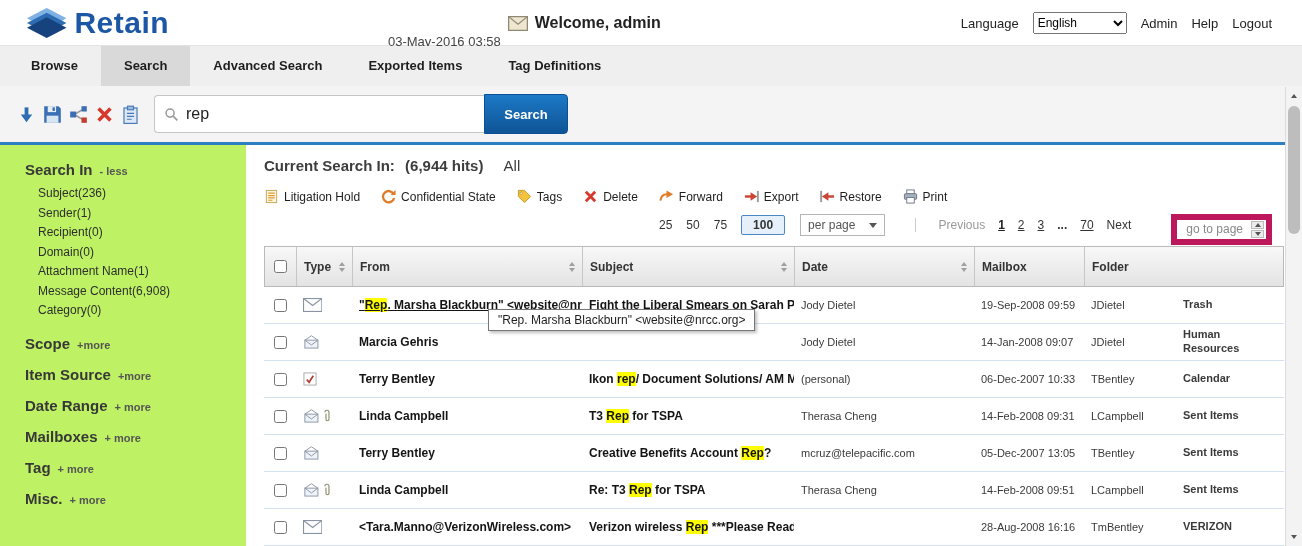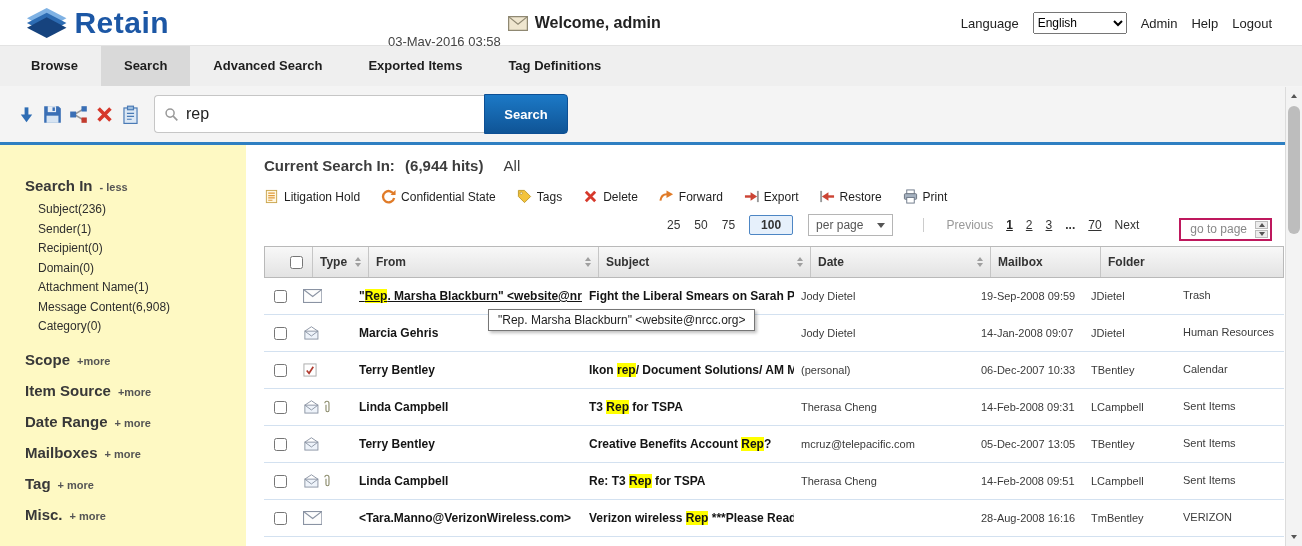--- a/index.html
+++ b/index.html
@@ -33,21 +33,21 @@
   .searchbox { margin-left:8px; width:330px; height:38px; background:#fff; border:1px solid #c6c6c6; border-right:none;
                border-radius:4px 0 0 4px; display:flex; align-items:center; padding:0 9px; gap:7px; }
   .searchbox svg { height:15px; width:auto; }
   .searchbox input { border:none; outline:none; font-size:16px; width:100%; color:#222; font-family:inherit; background:transparent; }
   .search-btn { height:40px; width:84px; border:1px solid #0d4f94; border-radius:0 4px 4px 0;
                 background:linear-gradient(#1c79c6,#0f5496); color:#fff; font-weight:bold; font-size:13px;
                 cursor:pointer; font-family:inherit; }
   .blue-line { position:absolute; top:142px; left:0; width:1285px; height:3px; background:#2e7fc2; }
   
   .content { position:absolute; top:145px; left:0; right:17px; bottom:0; display:flex; }
-  .sidebar { width:246px; background:#fef9c3; padding:32px 0 0 25px; overflow:hidden; }
+  .sidebar { width:246px; background:#bef264; padding:16px 0 0 25px; overflow:hidden; }
   .sb-section { margin-bottom:14px; }
   .sb-head { font-size:15px; font-weight:bold; color:#383838; cursor:pointer; }
   .sb-toggle { font-size:11px; color:#555; margin-left:7px; font-weight:bold; }
   .sb-items { margin-top:6px; padding-left:13px; }
   .sb-item { font-size:12px; color:#2e2e2e; line-height:19.5px; cursor:pointer; white-space:nowrap; }
   .main { flex:1; background:#fff; padding:12px 0 0 18px; overflow:hidden; }
   .current-search { font-size:15px; color:#3d3d3d; }
   .cs-label, .cs-hits { font-weight:bold; }
   .cs-hits { margin-left:6px; }
   .cs-all { margin-left:16px; cursor:pointer; }
@@ -62,42 +62,42 @@
   .pp-current { border:1px solid #4d86c4; background:#e6f0fb; padding:2px 11px; font-weight:bold; border-radius:2px; }
   .pp-select { border:1px solid #b5b5b5; background:#fff; padding:3px 7px; margin-left:8px; display:inline-flex;
                align-items:center; gap:14px; cursor:pointer; color:#555; }
   .caret { width:0; height:0; border-left:4px solid transparent; border-right:4px solid transparent; border-top:5px solid #555; }
   .pager { display:flex; align-items:center; gap:13px; margin-left:30px; padding-left:22px; border-left:1px solid #ccc; }
   .prev { color:#999; }
   .page { cursor:pointer; text-decoration:underline; }
   .page.current { font-weight:bold; color:#222; }
   .page.ellipsis { text-decoration:none; cursor:default; font-weight:bold; }
   .next { color:#333; cursor:pointer; }
-  .goto { margin-left:40px; margin-right:12px; border:2px solid #be185d; background:#fff; display:flex; align-items:center;
+  .goto { margin-left:40px; margin-right:12px; border:6px solid #be185d; background:#fff; display:flex; align-items:center;
           gap:8px; padding:1px 2px 1px 9px; color:#888; cursor:pointer;margin-top:8px; }
   .spinner { display:flex; flex-direction:column; gap:1px; }
   .spin-btn { width:13px; height:8px; background:#ececec; border:1px solid #bbb; display:flex; align-items:center; justify-content:center; cursor:pointer; }
   .tri-up { width:0; height:0; border-left:3px solid transparent; border-right:3px solid transparent; border-bottom:4px solid #555; }
   .tri-dn { width:0; height:0; border-left:3px solid transparent; border-right:3px solid transparent; border-top:4px solid #555; }
   
   .table { margin-top:8px; width:1020px; }
   .thead, .trow { display:grid; grid-template-columns:32px 56px 230px 212px 180px 110px 92px 108px; }
-  .thead { background:linear-gradient(#f8f8f8,#e3e3e3); border:1px solid #b9b9b9; height:32px;padding-left:16px; }
+  .thead { background:linear-gradient(#f8f8f8,#e3e3e3); border:1px solid #b9b9b9; height:41px; }
   .th { display:flex; align-items:center; justify-content:space-between; padding:0 7px; border-right:1px solid #c6c6c6;
         font-size:12px; font-weight:bold; color:#333; overflow:hidden; white-space:nowrap; cursor:pointer; }
   .th:last-child { border-right:none; }
   .cell-check { display:flex; align-items:center; justify-content:center; padding:0; }
   .trow { height:37px; border-bottom:1px solid #d3e1f0; align-items:center; background:#fff; }
   .td { padding:0 7px; overflow:hidden; white-space:nowrap; }
   .cell-type { display:flex; gap:3px; align-items:center; }
   .cell-type .ico svg { height:14px; }
   .cell-from, .cell-subject { font-weight:bold; font-size:12px; color:#141414; }
   .cell-from.linky { text-decoration:underline; }
   .cell-recipients, .cell-date, .cell-mailbox, .cell-folder { font-size:11px; color:#3a3a3a; }
-  .cell-folder { white-space:normal; line-height:1.25; }
+  .cell-folder { white-space:normal; line-height:1.25;font-weight:bold; }
   .hl { background:#ffff00; }
   .sort { display:inline-flex; flex-direction:column; gap:2px; margin-left:4px; }
   .sort i { display:block; }
   .sort .up { width:0; height:0; border-left:3px solid transparent; border-right:3px solid transparent; border-bottom:4px solid #9f9f9f; }
   .sort .dn { width:0; height:0; border-left:3px solid transparent; border-right:3px solid transparent; border-top:4px solid #9f9f9f; }
   input[type=checkbox] { width:13px; height:13px; cursor:pointer; }
   
   .tooltip { position:absolute; left:488px; top:309px; background:#fff; border:1px solid #767676; padding:3px 9px;
              font-size:12px; color:#1e1e1e; box-shadow:2px 2px 3px rgba(0,0,0,.25); z-index:40; white-space:nowrap; }
   

